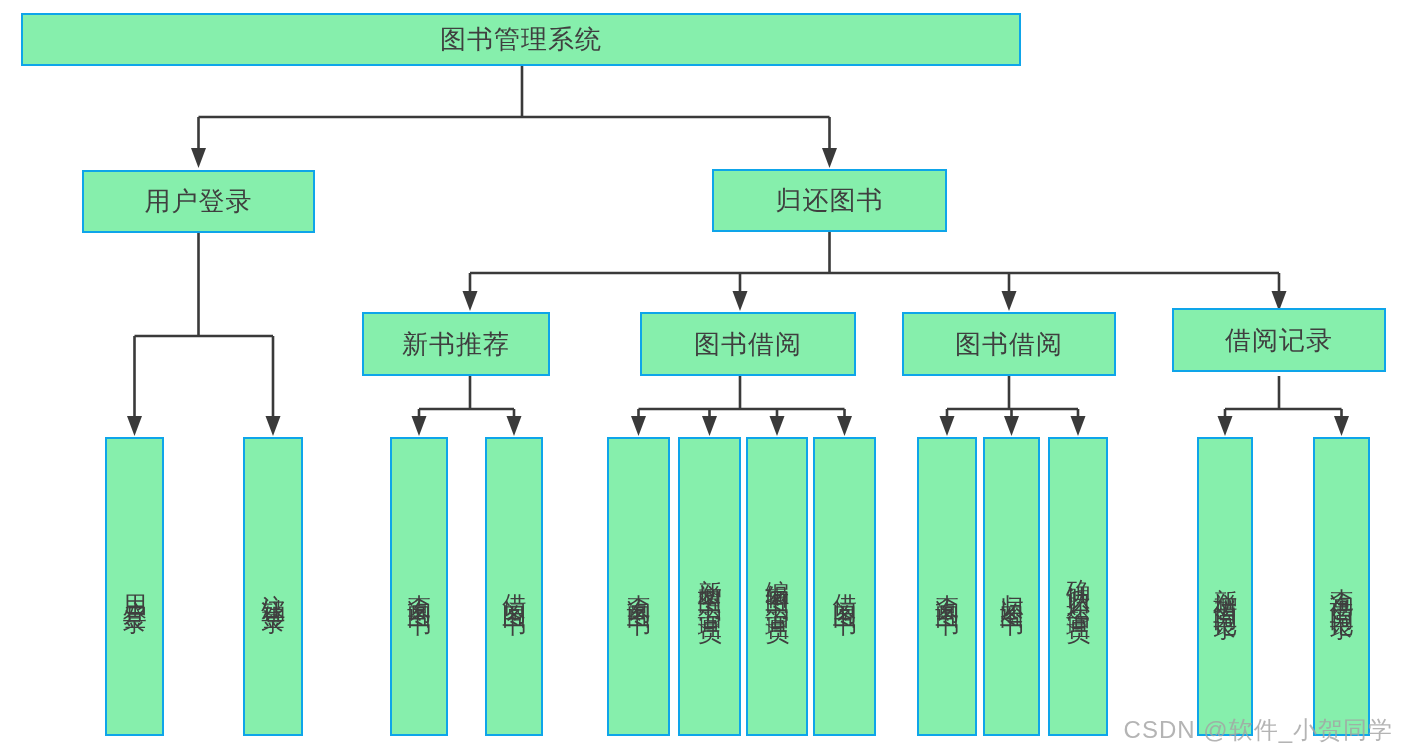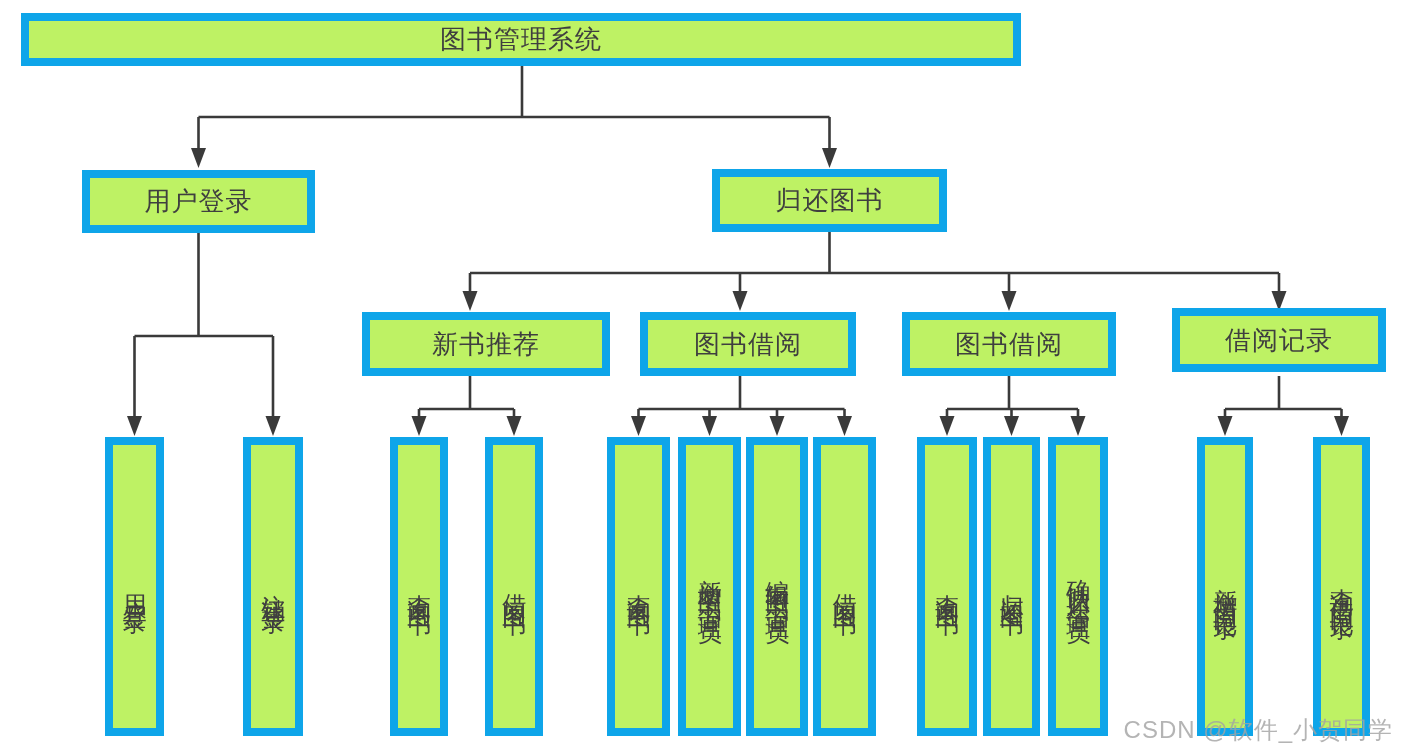--- a/index.html
+++ b/index.html
@@ -7,22 +7,22 @@
     position:relative;
     width:1405px;height:747px;
     background:#ffffff;
     font-family:"Liberation Sans","DejaVu Sans",sans-serif;
     overflow:hidden;
   }
   .wires{position:absolute;left:0;top:0;z-index:1;}
   .node{
     position:absolute;
     box-sizing:border-box;
-    border:8px solid #0ea5e9;
-    background:#bef264;
+    border:2px solid #0ea5e9;
+    background:#86efac;
     color:#3f3f3f;
     display:flex;
     align-items:center;
     justify-content:center;
     z-index:2;
   }
   .hbox{font-size:26px;letter-spacing:1px;}
   .vbox{z-index:2;}
   .vbox .vtext{
     writing-mode:vertical-rl;
@@ -98,21 +98,21 @@
         <polygon stroke="none" points="1334,416 1349,416 1341.5,436"></polygon>
       </g>
     </g>
   </svg>
 
   <div class="node hbox" style="left:21px;top:13px;width:1000px;height:53px;">图书管理系统</div>
 
   <div class="node hbox" style="left:82px;top:170px;width:233px;height:63px;">用户登录</div>
   <div class="node hbox" style="left:712px;top:169px;width:235px;height:63px;">归还图书</div>
 
-  <div class="node hbox" style="left:362px;top:312px;width:248px;height:64px;">新书推荐</div>
+  <div class="node hbox" style="left:362px;top:312px;width:188px;height:64px;">新书推荐</div>
   <div class="node hbox" style="left:640px;top:312px;width:216px;height:64px;">图书借阅</div>
   <div class="node hbox" style="left:902px;top:312px;width:214px;height:64px;">图书借阅</div>
   <div class="node hbox" style="left:1172px;top:308px;width:214px;height:64px;">借阅记录</div>
 
   <div class="node vbox" style="left:105px;top:437px;width:59px;height:299px;">
     <span class="vtext">用户登录</span>
   </div>
   <div class="node vbox" style="left:243px;top:437px;width:60px;height:299px;">
     <span class="vtext">注销登录</span>
   </div>

